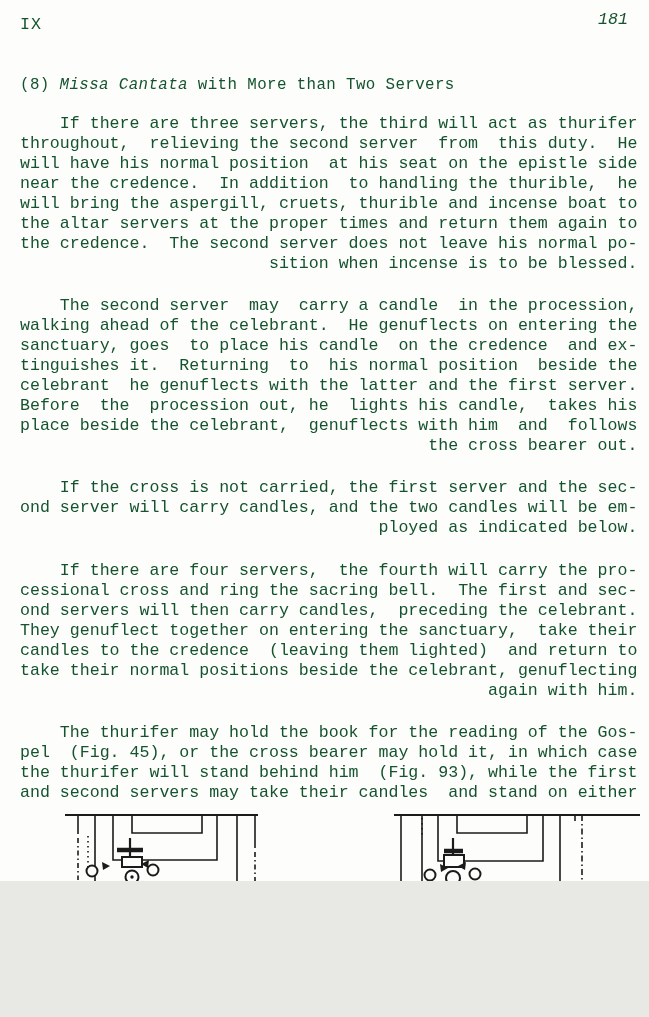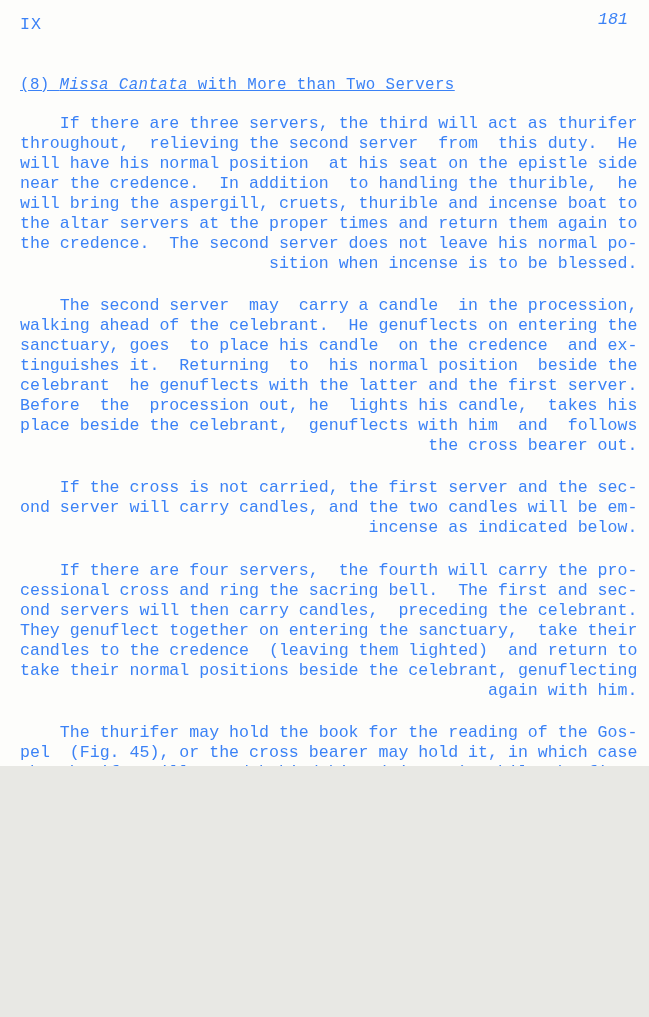--- a/index.html
+++ b/index.html
@@ -1,30 +1,30 @@
 <!DOCTYPE html>
 <html><head>
 <meta charset="utf-8">
 <style>
   html,body{margin:0;padding:0;background:#e8e8e4;}
   .page{
     position:relative;
-    width:649px;height:766px;
+    width:649px;height:881px;
     margin:0 auto;
     background:#fdfdfb;
-    color:#3b82f6;
+    color:#14532d;
     font-family:"Liberation Mono","DejaVu Sans Mono",monospace;
     overflow:hidden;
   }
   .abs{position:absolute;}
   .hdr{font-size:16.6px;line-height:20px;}
   .hdr-left{left:20px;top:15px;letter-spacing:1px;}
   .hdr-right{left:598px;top:10px;font-style:italic;}
   .hdr-center{left:0;top:31px;width:622px;text-align:center;font-size:16.8px;letter-spacing:2.1px;}
-  .section-heading{left:20px;top:75px;font-size:15.8px;line-height:20px;white-space:pre;letter-spacing:0.4px;text-decoration:underline;}
+  .section-heading{left:20px;top:75px;font-size:15.8px;line-height:20px;white-space:pre;letter-spacing:0.4px;}
   .italic{font-style:italic;}
   .para{
     left:20px;
     font-size:16.6px;line-height:20px;
     white-space:pre;
     letter-spacing:0;
     text-align:right;
   }
   .p1{top:114px;} .p2{top:296px;} .p3{top:478px;} .p4{top:561px;} .p5{top:723px;}
   svg{display:block;}
@@ -62,21 +62,21 @@
   <div class="abs para p2">    The second server  may  carry a candle  in the procession,
 walking ahead of the celebrant.  He genuflects on entering the
 sanctuary, goes  to place his candle  on the credence  and ex-
 tinguishes it.  Returning  to  his normal position  beside the
 celebrant  he genuflects with the latter and the first server.
 Before  the  procession out, he  lights his candle,  takes his
 place beside the celebrant,  genuflects with him  and  follows
 the cross bearer out.</div>
   <div class="abs para p3">    If the cross is not carried, the first server and the sec-
 ond server will carry candles, and the two candles will be em-
-incense as indicated below.</div>
+ployed as indicated below.</div>
   <div class="abs para p4">    If there are four servers,  the fourth will carry the pro-
 cessional cross and ring the sacring bell.  The first and sec-
 ond servers will then carry candles,  preceding the celebrant.
 They genuflect together on entering the sanctuary,  take their
 candles to the credence  (leaving them lighted)  and return to
 take their normal positions beside the celebrant, genuflecting
 again with him.</div>
   <div class="abs para p5">    The thurifer may hold the book for the reading of the Gos-
 pel  (Fig. 45), or the cross bearer may hold it, in which case
 the thurifer will stand behind him  (Fig. 93), while the first

